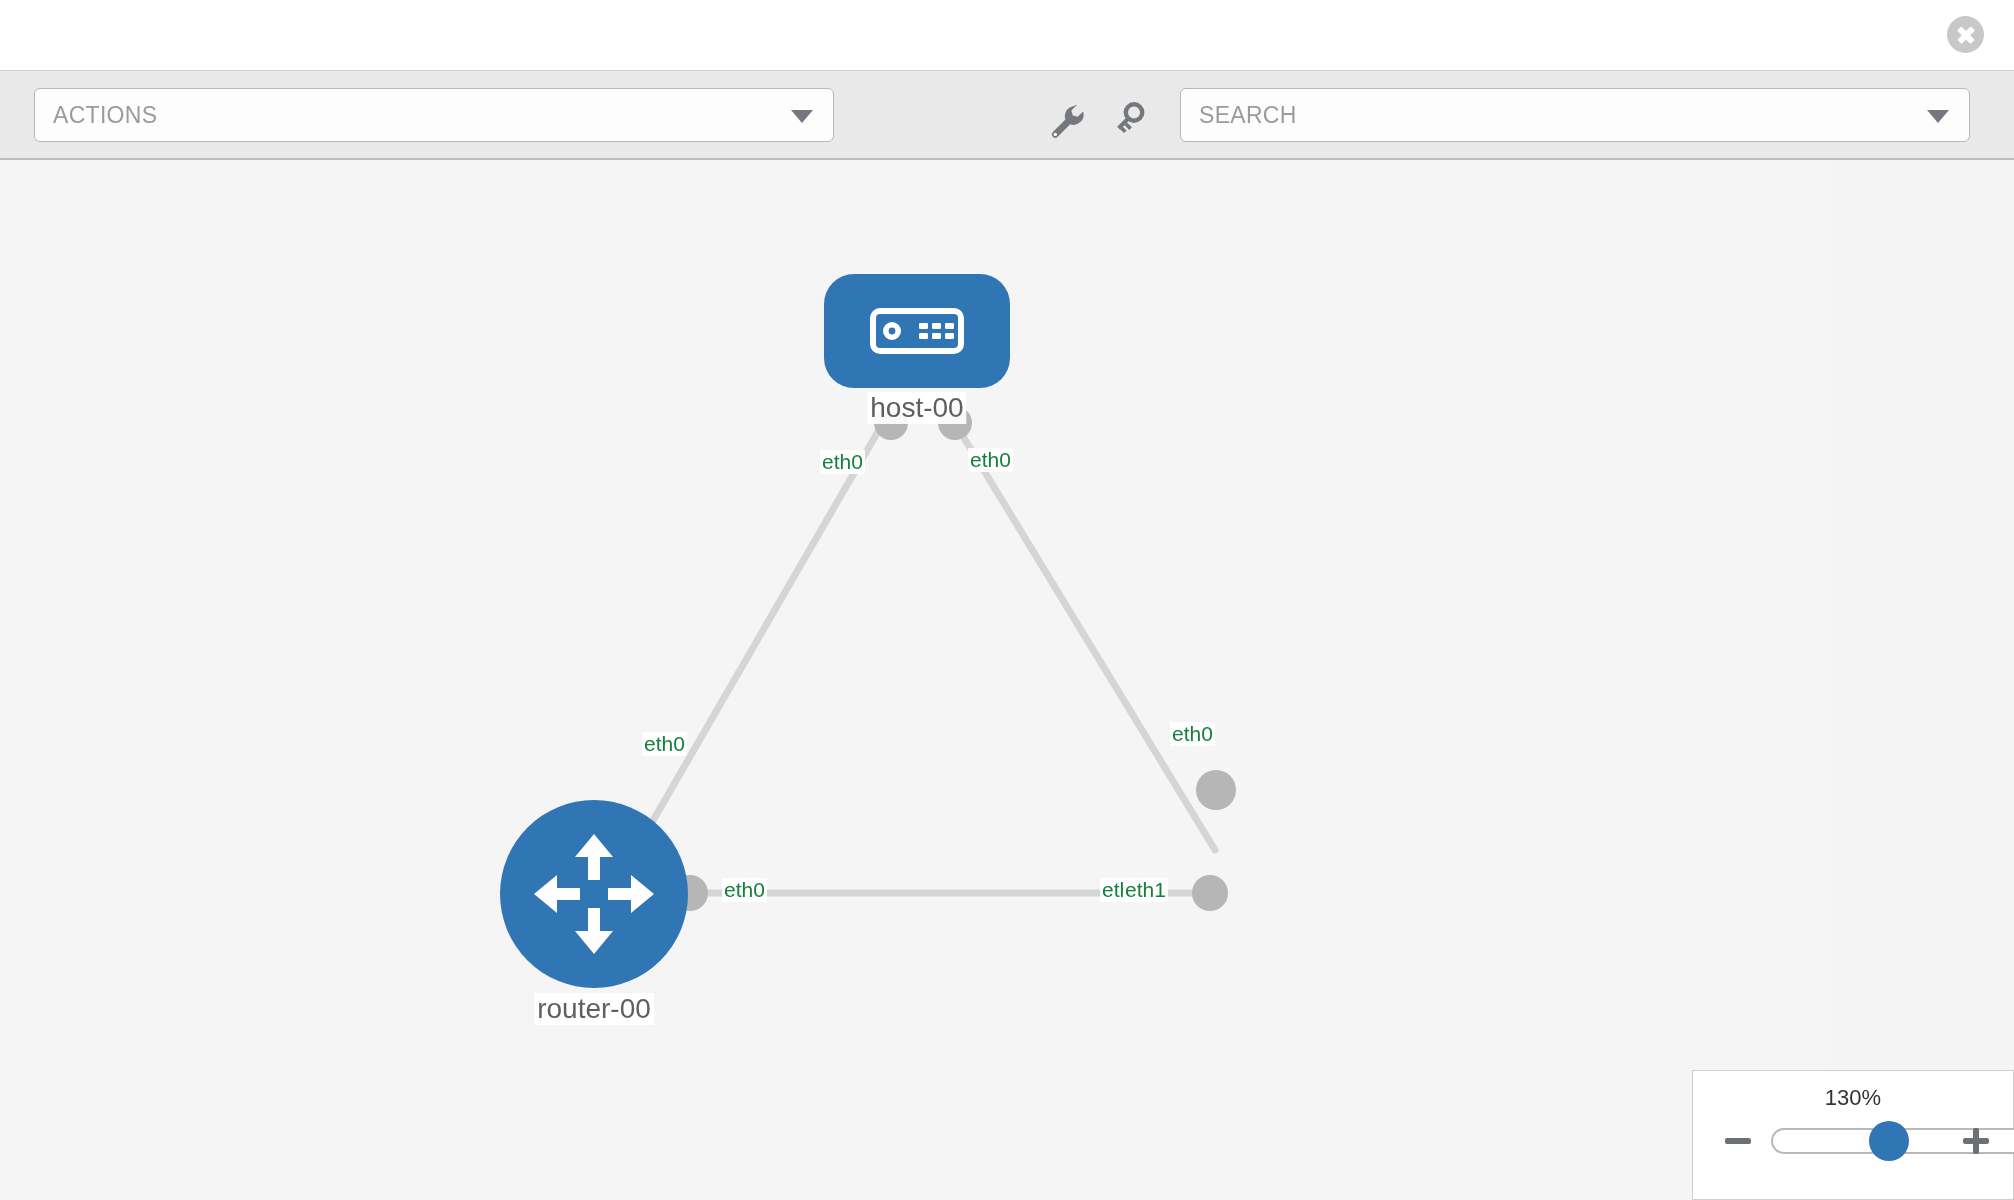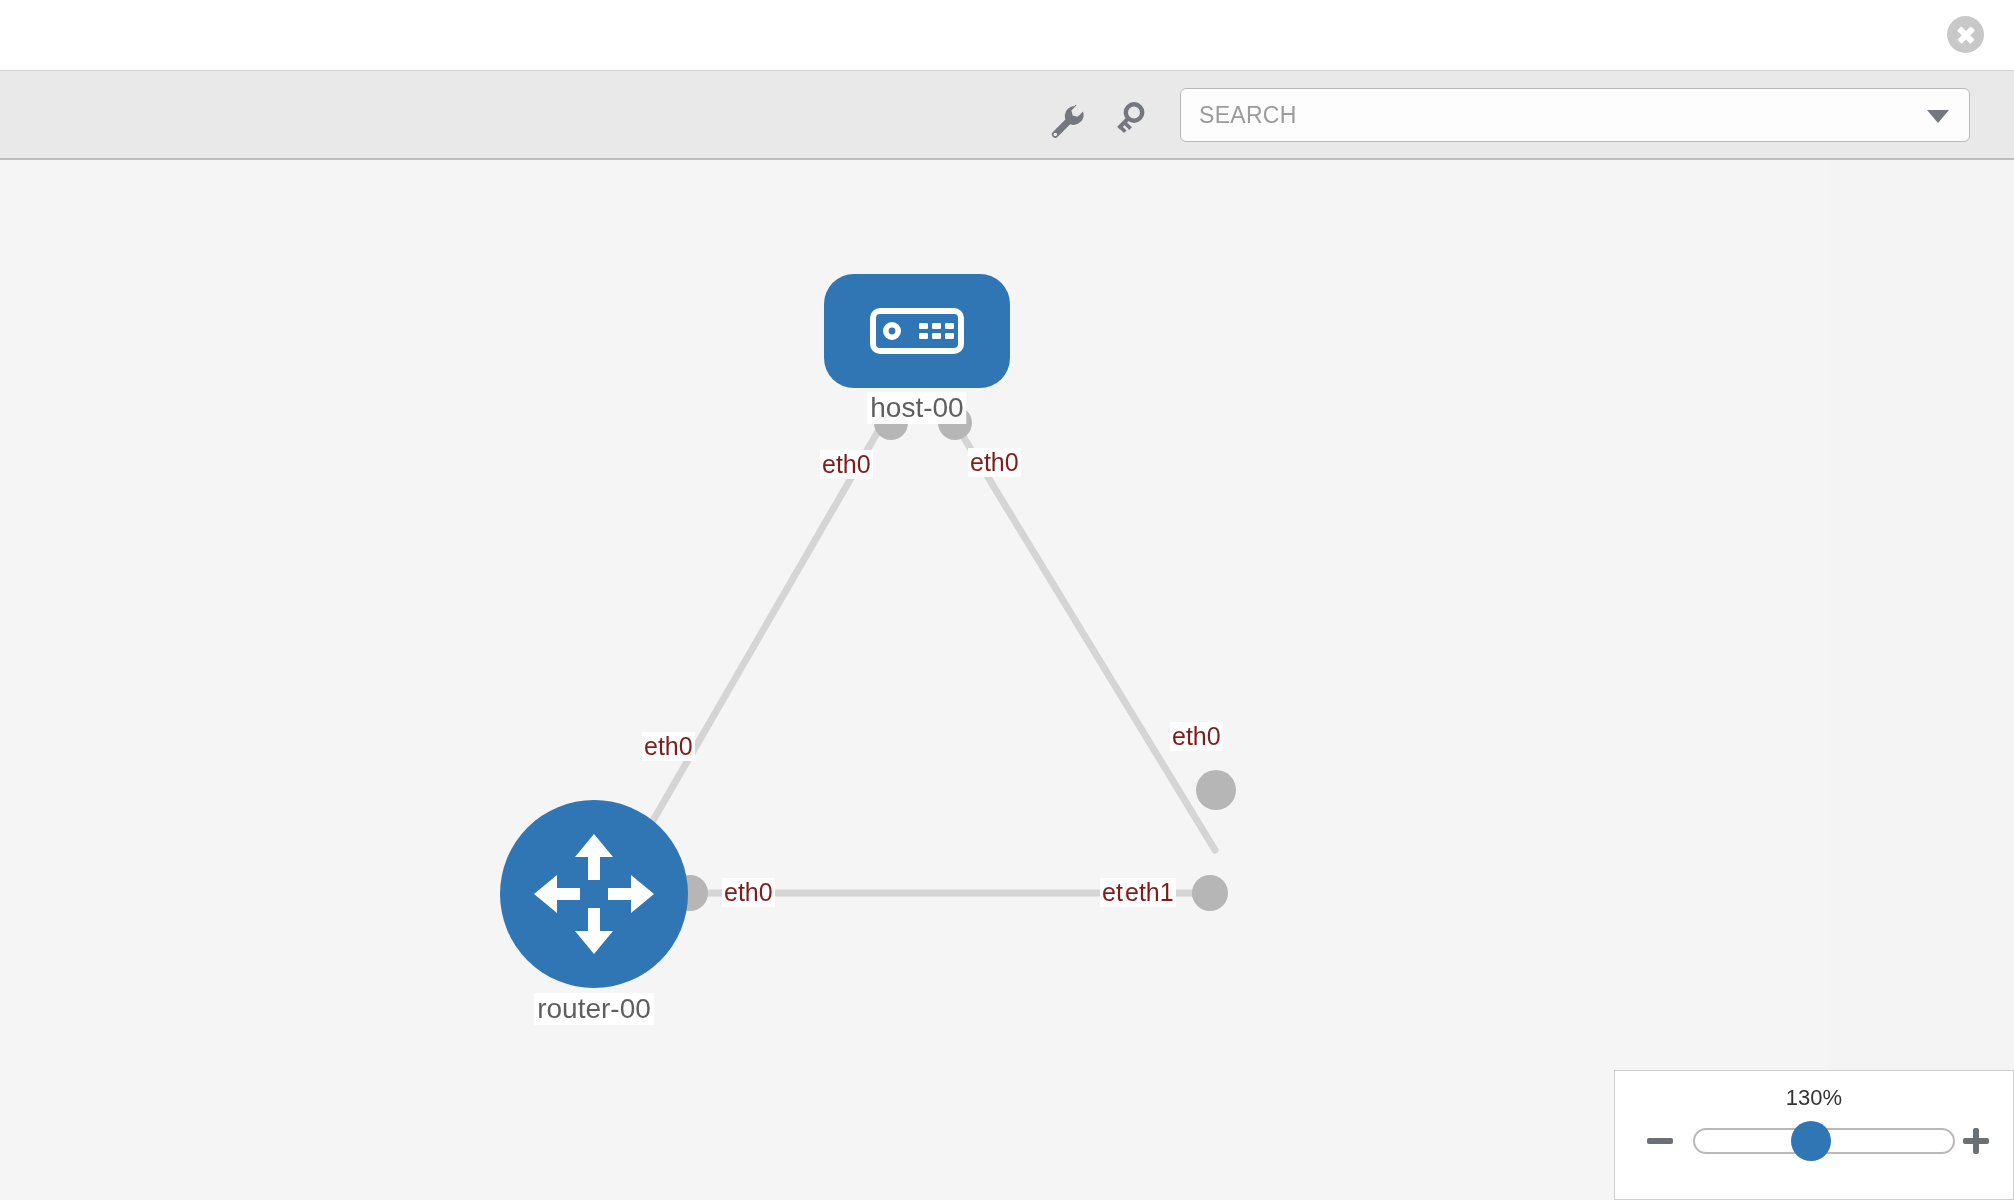--- a/index.html
+++ b/index.html
@@ -79,28 +79,28 @@
   .shape-rounded{border-radius:30px;}
   .shape-circle{border-radius:50%;}
   .node-label{
     position:absolute;left:50%;transform:translateX(-50%);
     white-space:nowrap;font-size:28px;color:#5f5f5f;
     background:rgba(255,255,255,.92);padding:0 3px;
   }
   .node-svg{position:absolute;left:0;top:0;width:100%;height:100%;}
 
   .iface-label{
-    position:absolute;white-space:nowrap;font-size:25px;color:#7f1d1d;
+    position:absolute;white-space:nowrap;font-size:21px;color:#15803d;
     background:rgba(255,255,255,.92);padding:0 2px;line-height:1.15;
   }
   .nub{position:absolute;border-radius:50%;background:#b6b6b6;}
 
   
   .zoom-widget{
-    position:absolute;right:0;bottom:0;width:400px;height:130px;
+    position:absolute;right:0;bottom:0;width:322px;height:130px;
     background:#ffffff;border:1px solid #cfcfcf;box-sizing:border-box;
   }
   .zoom-pct{
     position:absolute;left:0;right:0;top:14px;text-align:center;
     font-size:22px;color:#333;
   }
   .zoom-minus,.zoom-plus{
     position:absolute;top:55px;width:30px;height:30px;cursor:pointer;
   }
   .zoom-minus{left:30px;}
@@ -128,20 +128,24 @@
 <body>
 
 <div id="app">
 
   <div class="header">
     <div class="close-icon"></div>
   </div>
 
   <div class="toolbar">
 
+    <div class="select-box" id="actions-select">
+      <span class="sel-label">ACTIONS</span>
+      <span class="caret"></span>
+    </div>
 
     <div class="tool-icon" id="wrench-icon">
       <svg viewBox="0 0 40 40" width="40" height="40" aria-hidden="true">
         <path d="M29.0 5.0 a10.2 10.2 0 0 0 -9.6 13.6 L6.9 31.0 a3.4 3.4 0 0 0 0 4.8 a3.4 3.4 0 0 0 4.8 0 L24.2 23.3 a10.2 10.2 0 0 0 12.9 -12.9 l-5.4 5.4 l-5.0 -1.3 l-1.3 -5.0 l5.4 -5.4 a10.3 10.3 0 0 0 -1.8 -.1 z" fill="#74787e"></path>
         <circle cx="9.3" cy="33.4" r="1.7" fill="#ffffff"></circle>
       </svg>
     </div>
 
     <div class="tool-icon" id="key-icon">
       <svg viewBox="0 0 40 40" width="40" height="40" aria-hidden="true">

